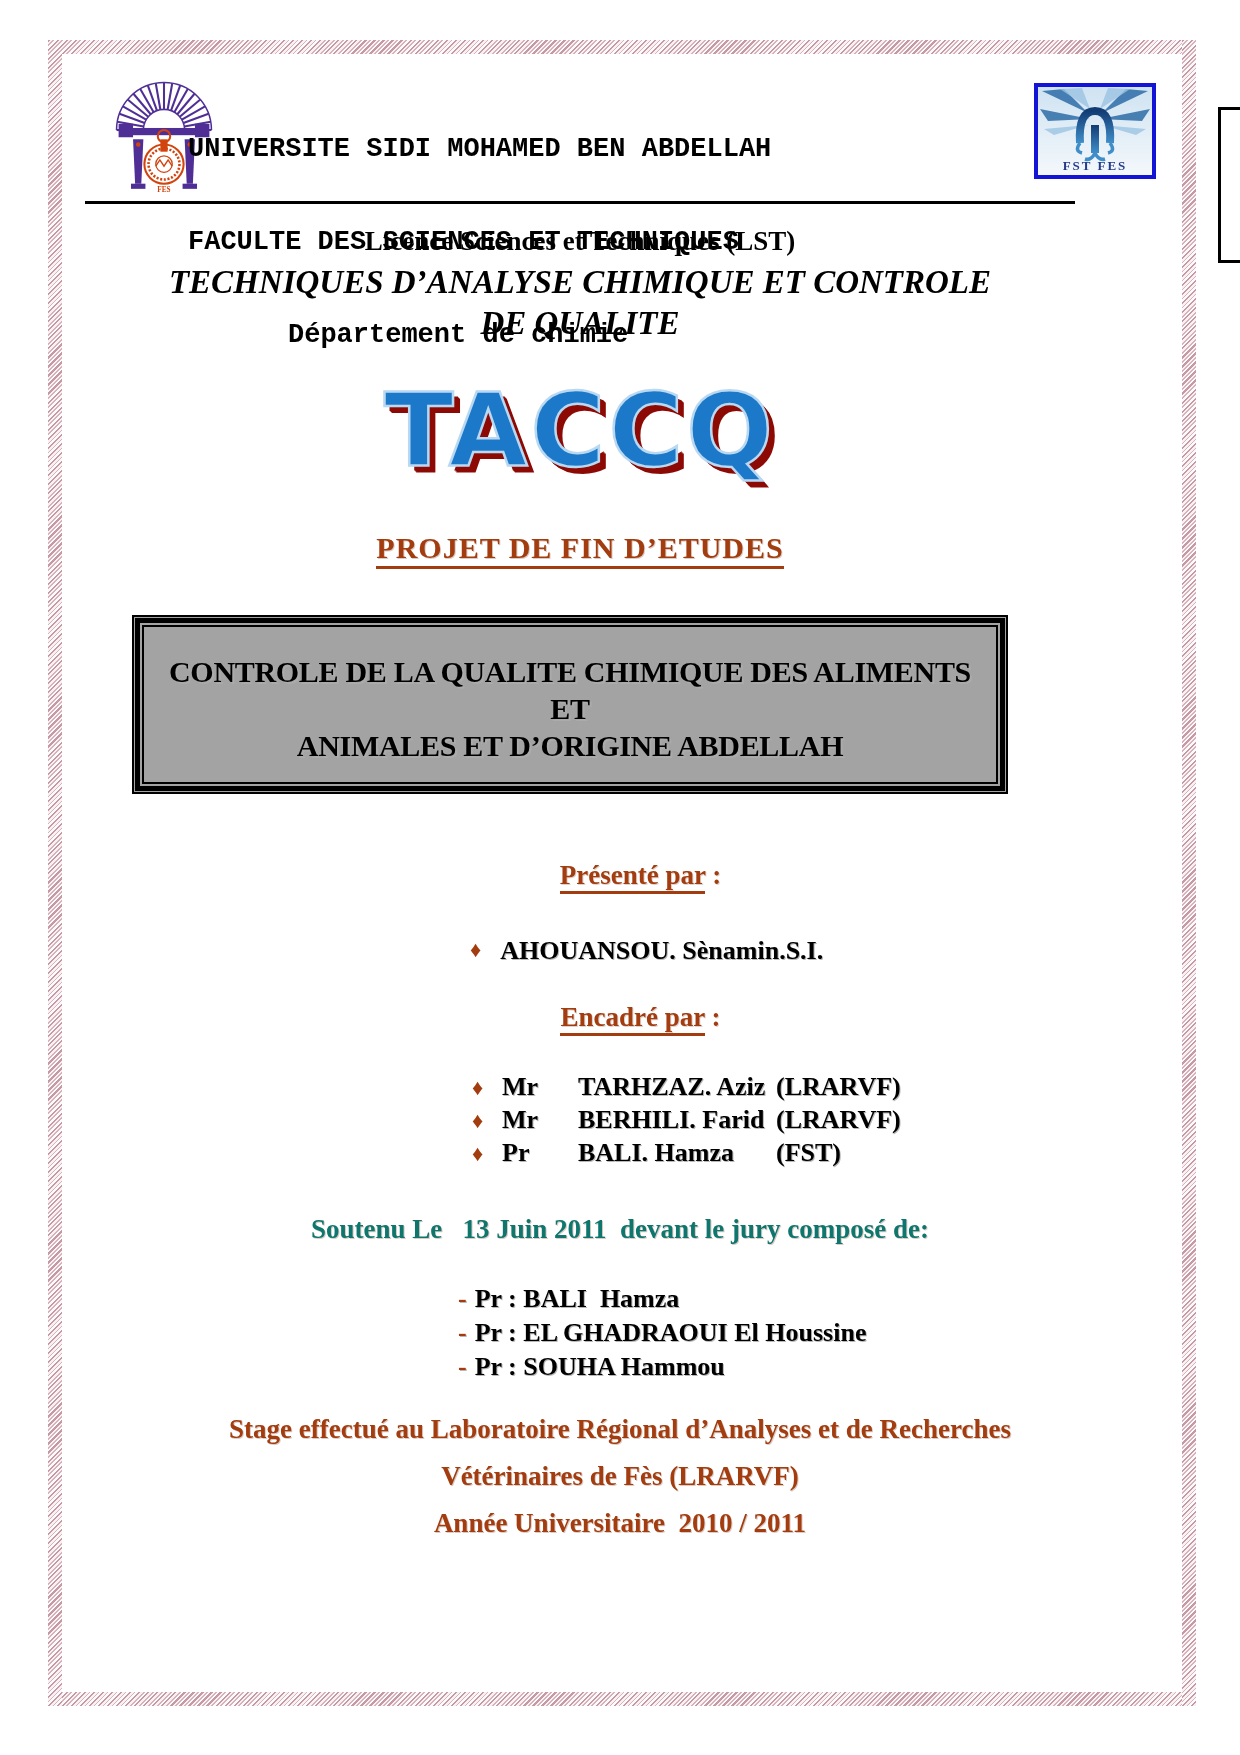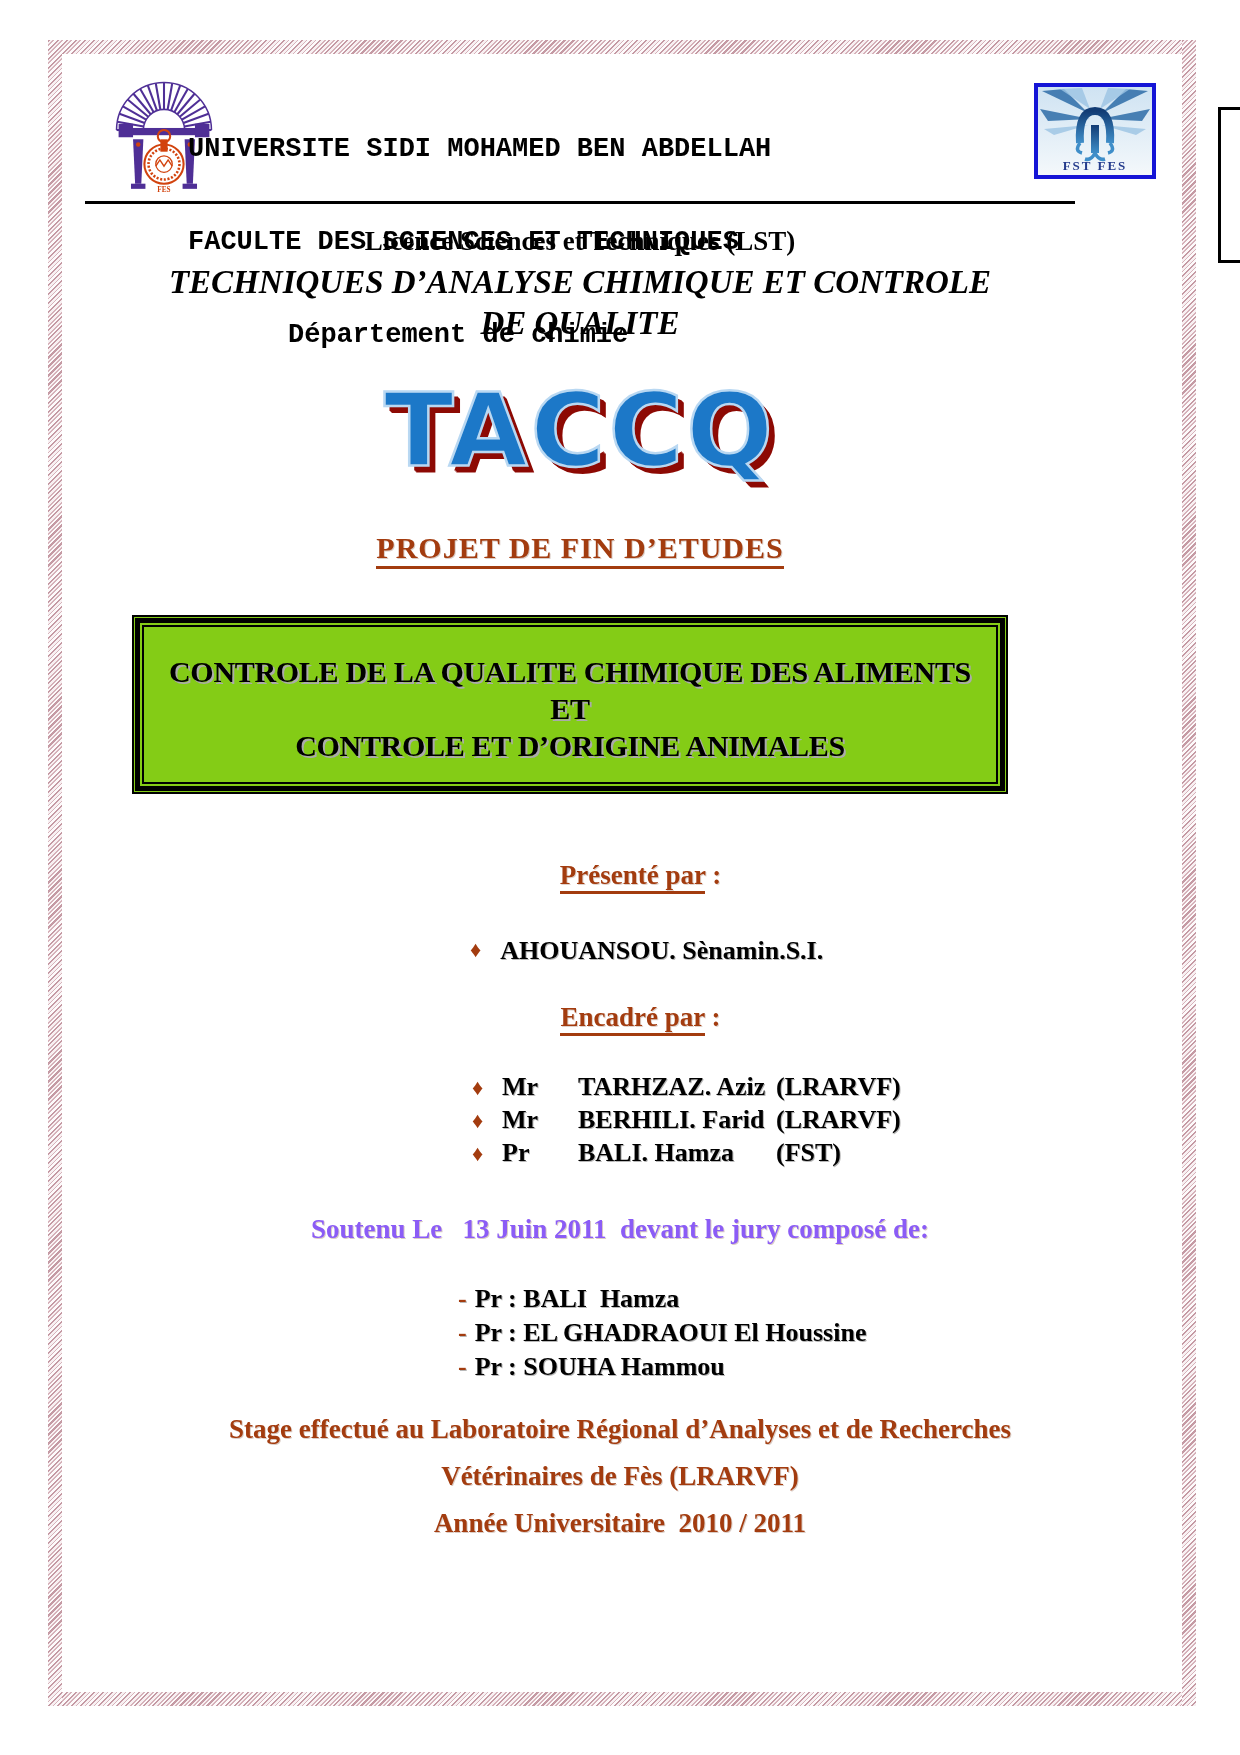--- a/index.html
+++ b/index.html
@@ -32,41 +32,41 @@
 
   .taccq{top:372px;font-family:"DejaVu Sans",sans-serif;font-weight:900;font-size:102px;line-height:118px;
          color:#1c78c8;letter-spacing:3px;-webkit-text-stroke:2.5px #b9d8f2;
          text-shadow:5px 5px 0 #8d0a04,6px 6px 0 #8d0a04,7px 7px 0 #8d0a04;}
 
   .projet{top:531px;font-size:30px;font-weight:bold;color:#a33c0f;letter-spacing:1px;
           text-shadow:1px 1px 0 rgba(150,110,90,.35);}
   .projet .u{border-bottom:3px solid #a33c0f;padding-bottom:2px;}
 
   
-  .title-box{left:132px;top:615px;width:876px;border:2px solid #000;padding:1px;background:#84cc16;box-sizing:border-box;}
+  .title-box{left:132px;top:615px;width:876px;border:2px solid #000;padding:1px;background:#a3a3a3;box-sizing:border-box;}
   .title-box-mid{border:5px solid #000;padding:2px;}
   .title-box-inner{border:2px solid #000;padding:26px 6px 18px 6px;text-align:center;
                    font-size:30px;line-height:37px;font-weight:bold;color:#000;letter-spacing:-0.3px;
                    text-shadow:2px 2px 0 #ababab;}
 
   .brown-label{font-size:27px;font-weight:bold;color:#a33c0f;text-shadow:1px 1px 0 rgba(150,110,90,.3);}
   .brown-label .u{border-bottom:3px solid #a33c0f;padding-bottom:1px;margin-left:41px;}
   .presente{top:860px;}
   .encadre{top:1002px;}
 
   .student-row{left:470px;top:936px;font-size:26px;font-weight:bold;color:#000;
                text-shadow:1px 1px 0 #b8b8b8;}
   .bullet{color:#a33c0f;font-size:22px;margin-right:14px;text-shadow:none;vertical-align:2px;}
 
   .sup-list{left:472px;top:1072px;font-size:26px;font-weight:bold;color:#000;}
   .sup-row{display:grid;grid-template-columns:30px 76px 198px auto;height:33px;align-items:baseline;
            text-shadow:1px 1px 0 #b8b8b8;}
   .sup-row .bullet{margin-right:0;}
 
-  .soutenu{top:1214px;font-size:27px;font-weight:bold;color:#8b5cf6;white-space:pre;
+  .soutenu{top:1214px;font-size:27px;font-weight:bold;color:#0f766e;white-space:pre;
            text-shadow:1px 1px 0 rgba(150,110,90,.35);}
 
   .jury{left:458px;top:1282px;font-size:26px;font-weight:bold;line-height:34px;color:#000;}
   .jury-line{white-space:pre;text-shadow:1px 1px 0 #b8b8b8;}
   .jury-dash{color:#a33c0f;margin-right:8px;}
 
   .footer-line{font-size:27px;font-weight:bold;color:#a33c0f;white-space:pre;
                text-shadow:1px 1px 0 rgba(150,110,90,.35);}
   .stage{top:1414px;}
   .vet{top:1461px;}
@@ -180,21 +180,21 @@
 
   <div class="abs center projet">
     <span class="u">PROJET DE FIN D’ETUDES</span>
   </div>
 
   <div class="abs title-box">
     <div class="title-box-mid">
       <div class="title-box-inner">
         <div>CONTROLE DE LA QUALITE CHIMIQUE DES ALIMENTS</div>
         <div>ET</div>
-        <div>CONTROLE ET D’ORIGINE ANIMALES</div>
+        <div>ANIMALES ET D’ORIGINE ABDELLAH</div>
       </div>
     </div>
   </div>
 
   <div class="abs centerWide brown-label presente">
     <span class="u">Présenté par</span>
     <span>:</span>
   </div>
   <div class="abs student-row">
     <span class="bullet">♦</span>

